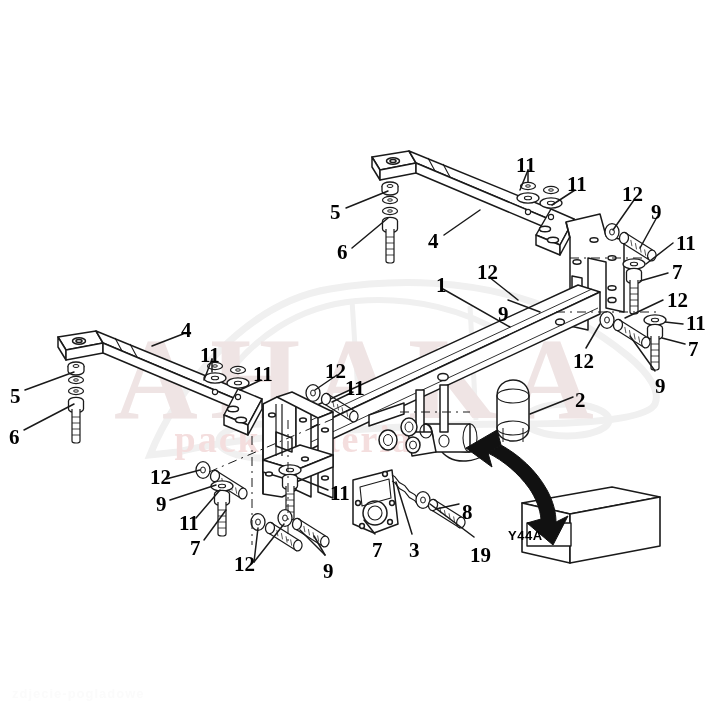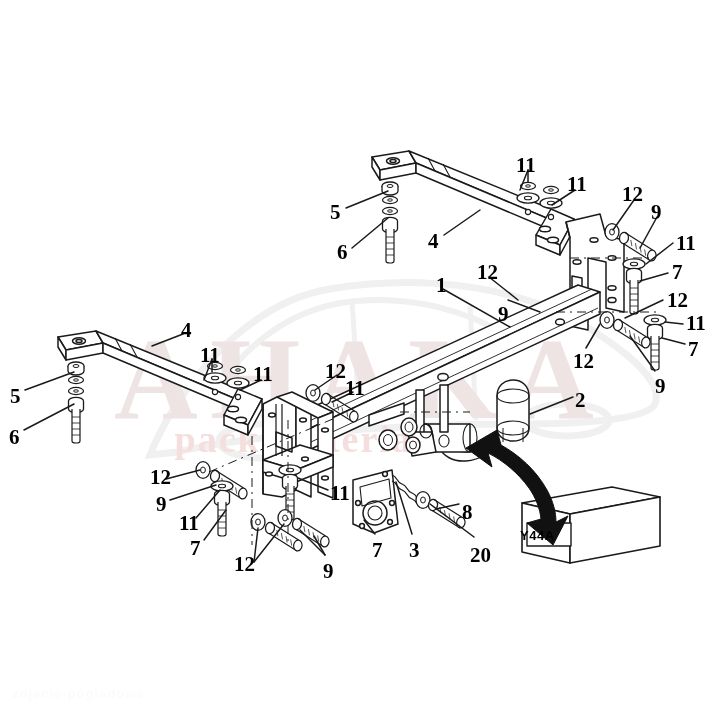--- a/index.html
+++ b/index.html
@@ -514,19 +514,19 @@
   <div class="lbl" style="left:150px;top:467px;">12</div>
   <div class="lbl" style="left:156px;top:494px;">9</div>
   <div class="lbl" style="left:179px;top:513px;">11</div>
   <div class="lbl" style="left:190px;top:538px;">7</div>
   <div class="lbl" style="left:330px;top:483px;">11</div>
   <div class="lbl" style="left:234px;top:554px;">12</div>
   <div class="lbl" style="left:323px;top:561px;">9</div>
   <div class="lbl" style="left:372px;top:540px;">7</div>
   <div class="lbl" style="left:409px;top:540px;">3</div>
   <div class="lbl" style="left:462px;top:502px;">8</div>
-  <div class="lbl" style="left:470px;top:545px;">20</div>
-
-  <div class="boxlabel" style="left:520px;top:528px;">Y44A</div>
+  <div class="lbl" style="left:470px;top:545px;">19</div>
+
+  <div class="boxlabel" style="left:508px;top:528px;">Y44A</div>
 
   <div class="wm-corner">zdjecie-pogladowe</div>
 
 </div>
 
 </body></html>

